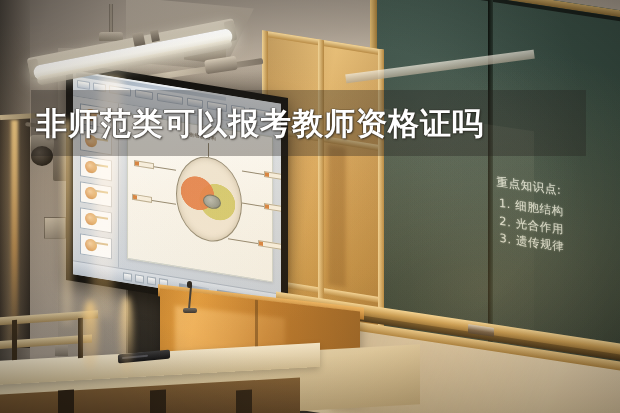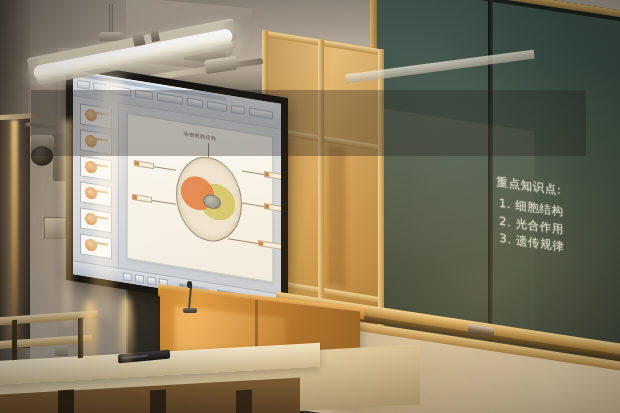--- a/index.html
+++ b/index.html
@@ -696,14 +696,15 @@
   <div class="step-leg" style="left:12px;top:320px;width:5px;height:40px;"></div>
   <div class="step-leg" style="left:78px;top:318px;width:5px;height:40px;"></div>
 
   <div class="sun-wall"></div>
   <div class="sun-wall2"></div>
 
   <div class="warm-overlay"></div>
   <div class="vignette"></div>
 
   <div class="caption-band"></div>
+  <div class="caption-text">非师范类可以报考教师资格证吗</div>
 
 </div>
 
 </body></html>

